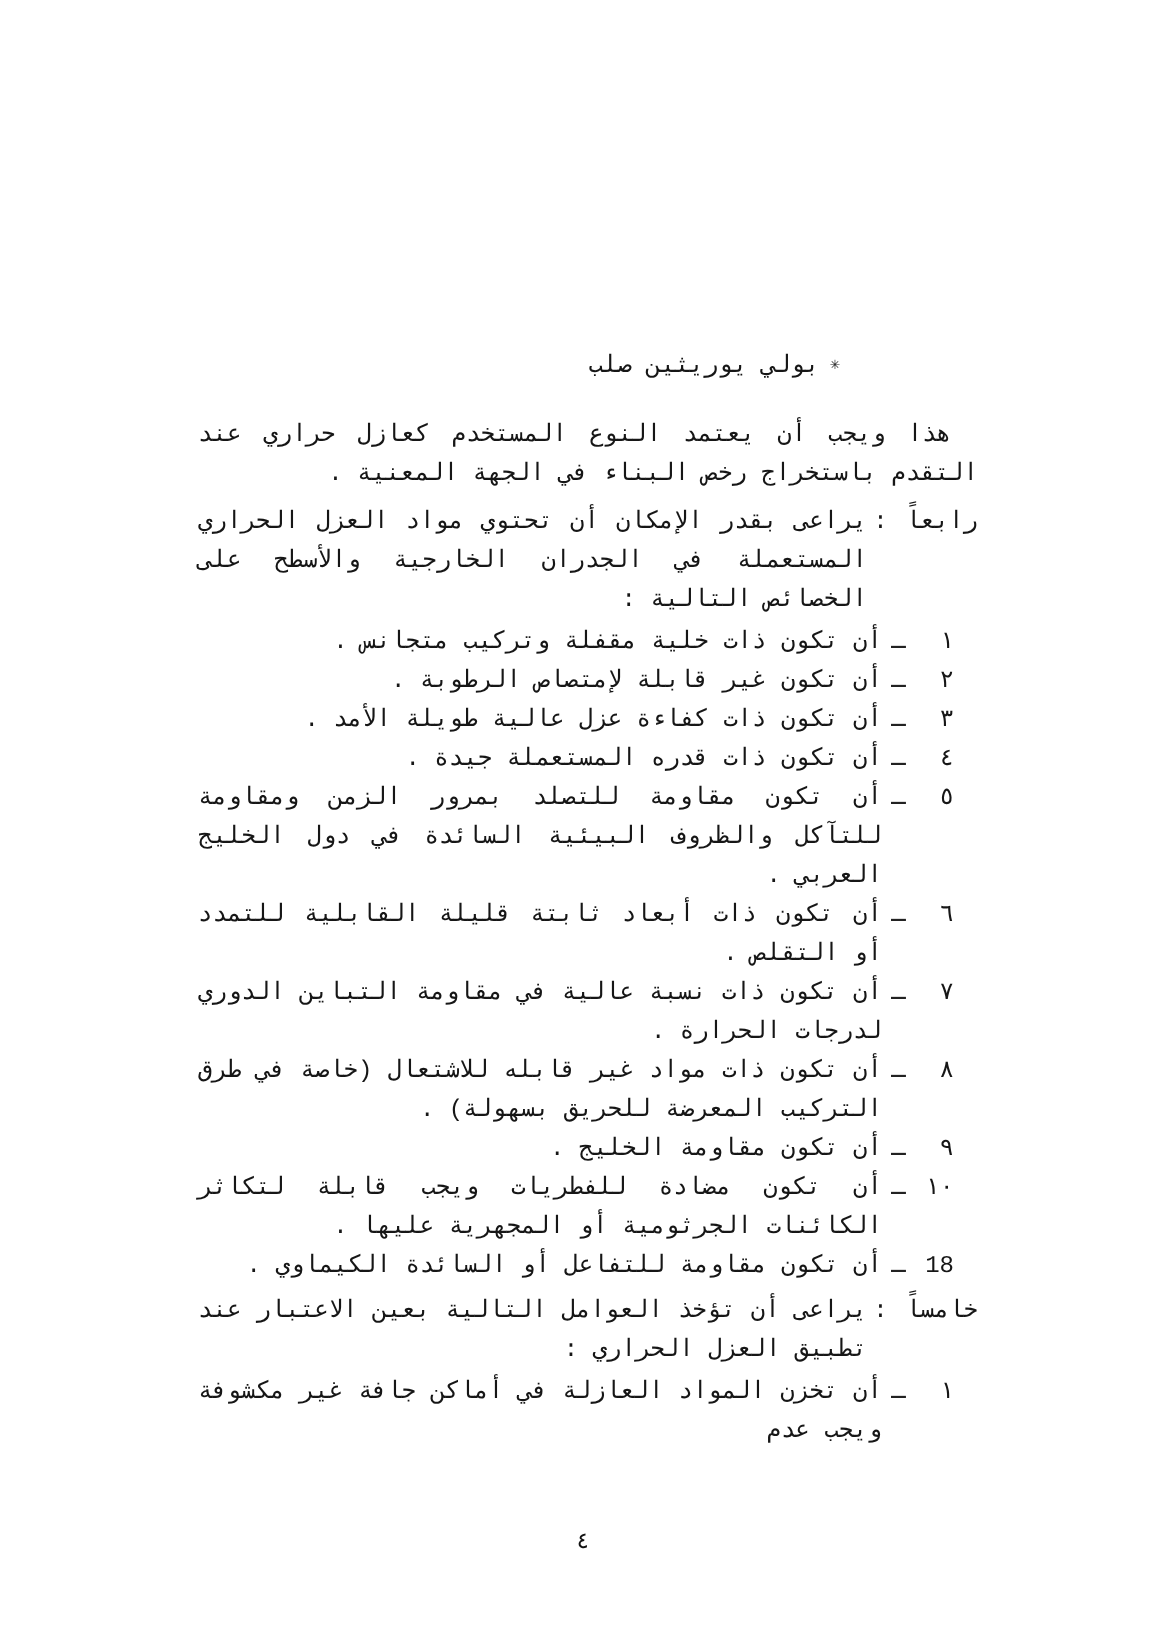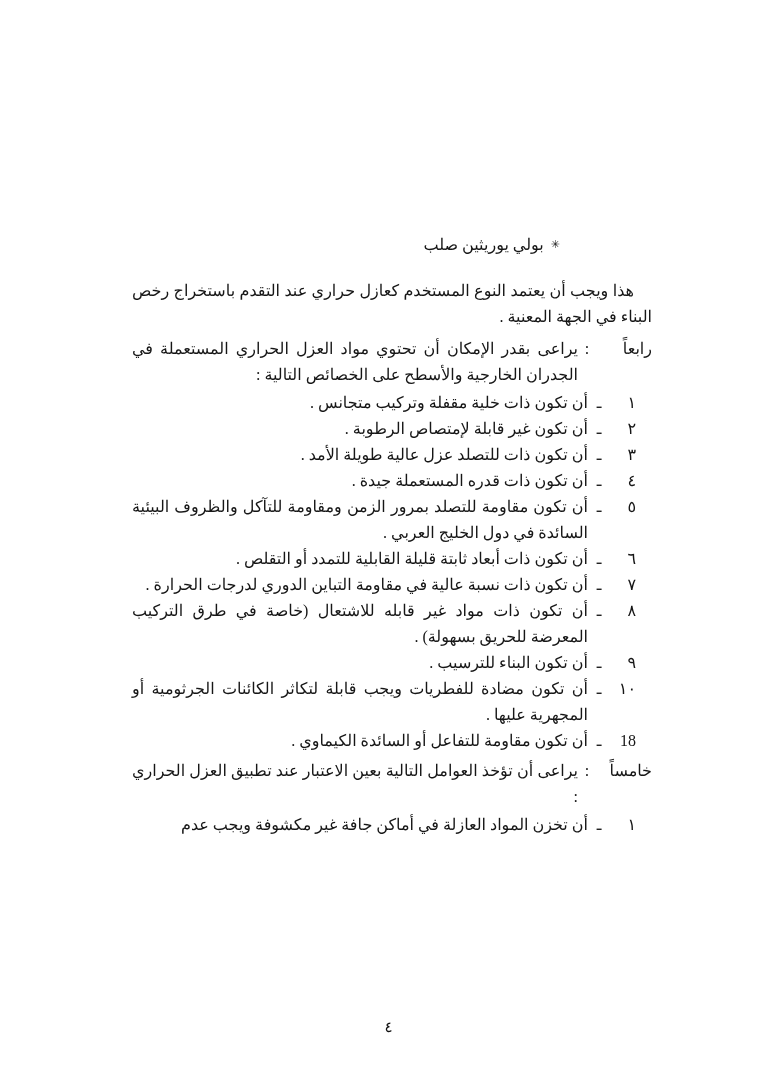--- a/index.html
+++ b/index.html
@@ -2,21 +2,21 @@
 <html><head>
 <meta charset="utf-8">
 <style>
   html, body { margin: 0; padding: 0; background: #e8e8e8; }
   .page {
     position: relative;
     width: 777px;
     height: 1092px;
     margin: 0 auto;
     background: #ffffff;
-    font-family: Liberation Serif, serif;
+    font-family: Liberation Mono, monospace;
     color: #161616;
     overflow: hidden;
   }
   .content {
     position: absolute;
     top: 231px;
     right: 125px;
     width: 520px;
     direction: rtl;
     font-size: 16px;
@@ -90,21 +90,21 @@
         <div class="itext">أن تكون ذات خلية مقفلة وتركيب متجانس .</div>
       </div>
       <div class="item">
         <span class="inum">٢</span>
         <span class="idash">ـ</span>
         <div class="itext">أن تكون غير قابلة لإمتصاص الرطوبة .</div>
       </div>
       <div class="item">
         <span class="inum">٣</span>
         <span class="idash">ـ</span>
-        <div class="itext">أن تكون ذات للتصلد عزل عالية طويلة الأمد .</div>
+        <div class="itext">أن تكون ذات كفاءة عزل عالية طويلة الأمد .</div>
       </div>
       <div class="item">
         <span class="inum">٤</span>
         <span class="idash">ـ</span>
         <div class="itext">أن تكون ذات قدره المستعملة جيدة .</div>
       </div>
       <div class="item">
         <span class="inum">٥</span>
         <span class="idash">ـ</span>
         <div class="itext">أن تكون مقاومة للتصلد بمرور الزمن ومقاومة للتآكل والظروف البيئية السائدة في دول الخليج العربي .</div>
@@ -120,21 +120,21 @@
         <div class="itext">أن تكون ذات نسبة عالية في مقاومة التباين الدوري لدرجات الحرارة .</div>
       </div>
       <div class="item">
         <span class="inum">٨</span>
         <span class="idash">ـ</span>
         <div class="itext">أن تكون ذات مواد غير قابله للاشتعال (خاصة في طرق التركيب المعرضة للحريق بسهولة) .</div>
       </div>
       <div class="item">
         <span class="inum">٩</span>
         <span class="idash">ـ</span>
-        <div class="itext">أن تكون البناء للترسيب .</div>
+        <div class="itext">أن تكون مقاومة الخليج .</div>
       </div>
       <div class="item">
         <span class="inum">١٠</span>
         <span class="idash">ـ</span>
         <div class="itext">أن تكون مضادة للفطريات ويجب قابلة لتكاثر الكائنات الجرثومية أو المجهرية عليها .</div>
       </div>
       <div class="item">
         <span class="inum">18</span>
         <span class="idash">ـ</span>
         <div class="itext">أن تكون مقاومة للتفاعل أو السائدة الكيماوي .</div>

